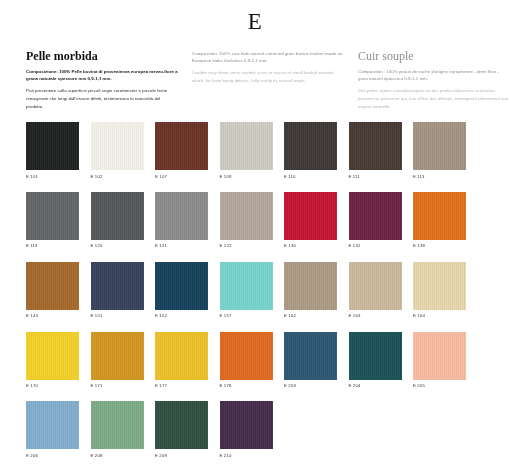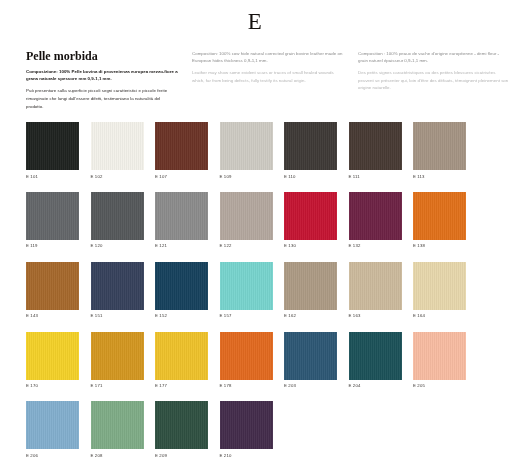--- a/index.html
+++ b/index.html
@@ -116,20 +116,21 @@
   <div class="intro-col it">
     <h2 class="col-title">Pelle morbida</h2>
     <p class="comp">Composizione: 100% Pelle bovina di provenienza europea mezzo-fiore a grana naturale spessore mm 0,9-1,1 mm.</p>
     <p class="note">Può presentare sulla superficie piccoli segni caratteristici e piccole ferite rimarginate che lungi dall'essere difetti, testimoniano la naturalità del prodotto.</p>
   </div>
   <div class="intro-col en">
     <p class="comp">Composition: 100% cow hide natural corrected grain bovine leather made on European hides thickness 0,9-1,1 mm.</p>
     <p class="note">Leather may show some evident scars or traces of small healed wounds which, far from being defects, fully testify its natural origin.</p>
   </div>
   <div class="intro-col fr">
+    <h2 class="col-title">Cuir souple</h2>
     <p class="comp">Composition : 100% peaux de vache d'origine européenne - demi fleur - grain naturel épaisseur 0,9-1,1 mm.</p>
     <p class="note">Des petits signes caractéristiques ou des petites blessures cicatrisées peuvent se présenter qui, loin d'être des défauts, témoignent pleinement son origine naturelle.</p>
   </div>
 </div>
 
 <div class="grid">
     <div class="grid-row">
       <div class="cell">
         <span class="chip" style="background-color: rgb(31, 35, 32);"></span>
         <span class="code">E 101</span>

